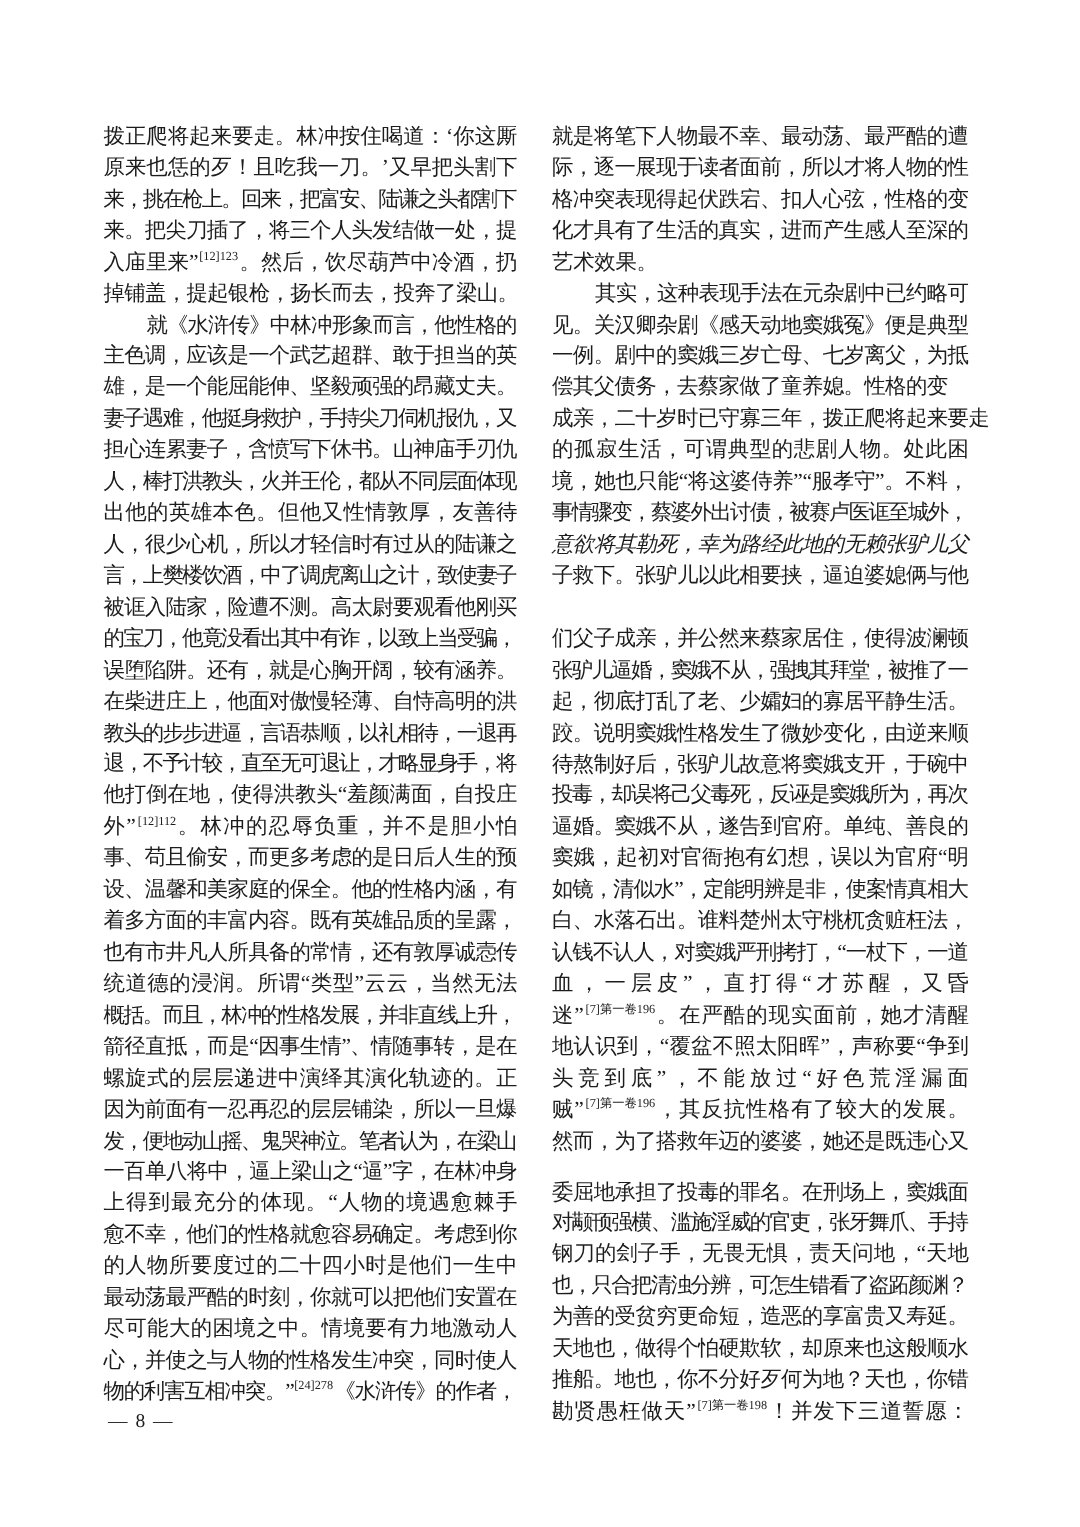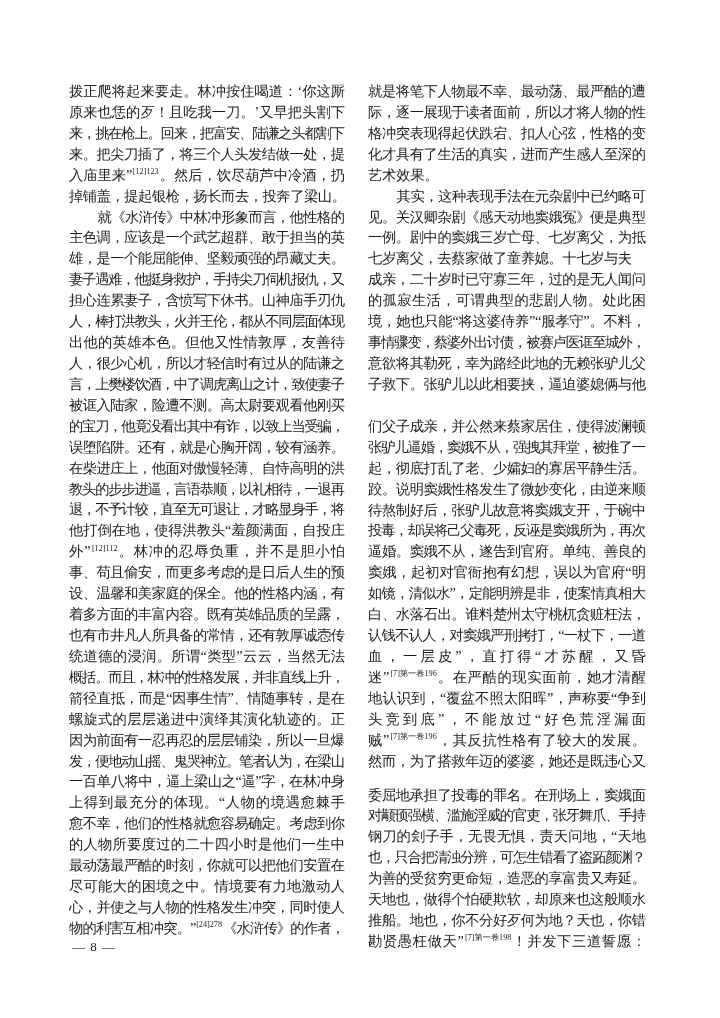--- a/index.html
+++ b/index.html
@@ -77,26 +77,26 @@
 
   <div class="col col-right">
     <div class="line j" style="letter-spacing: -0.417763px;">就是将笔下人物最不幸、最动荡、最严酷的遭</div>
     <div class="line j" style="letter-spacing: -0.417763px;">际，逐一展现于读者面前，所以才将人物的性</div>
     <div class="line j" style="letter-spacing: -0.417763px;">格冲突表现得起伏跌宕、扣人心弦，性格的变</div>
     <div class="line j" style="letter-spacing: -0.417763px;">化才具有了生活的真实，进而产生感人至深的</div>
     <div class="line" style="letter-spacing: -0.20558px;">艺术效果。</div>
     <div class="line j indent" style="letter-spacing: -0.467279px;">其实，这种表现手法在元杂剧中已约略可</div>
     <div class="line j" style="letter-spacing: -0.417763px;">见。关汉卿杂剧《感天动地窦娥冤》便是典型</div>
     <div class="line j" style="letter-spacing: -0.417763px;">一例。剧中的窦娥三岁亡母、七岁离父，为抵</div>
-    <div class="line j" style="letter-spacing: -0.417763px;">七岁离父，去蔡家做了童养媳。十七岁与夫</div>
-    <div class="line j" style="letter-spacing: -0.417763px;">成亲，二十岁时已守寡三年，过的是无人闻问</div>
+    <div class="line j" style="letter-spacing: -0.417763px;">偿其父债务，去蔡家做了童养媳。性格的变</div>
+    <div class="line j" style="letter-spacing: -0.417763px;">成亲，二十岁时已守寡三年，拨正爬将起来要走</div>
     <div class="line j" style="letter-spacing: 0.353299px;">的孤寂生活，可谓典型的悲剧人物。处此困</div>
     <div class="line j" style="letter-spacing: -0.225446px;">境，她也只能“将这婆侍养”“服孝守”。不料，</div>
     <div class="line j" style="letter-spacing: -1.11172px;">事情骤变，蔡婆外出讨债，被赛卢医诓至城外，</div>
-    <div class="line j" style="letter-spacing: -0.417763px;">意欲将其勒死，幸为路经此地的无赖张驴儿父</div>
+    <div class="line j" style="letter-spacing: -0.417763px; font-style: italic;">意欲将其勒死，幸为路经此地的无赖张驴儿父</div>
     <div class="line j" style="letter-spacing: -0.417763px;">子救下。张驴儿以此相要挟，逼迫婆媳俩与他</div>
     <div class="line j" style="letter-spacing: -0.417763px; margin-top: 21px;">们父子成亲，并公然来蔡家居住，使得波澜顿</div>
     <div class="line j" style="letter-spacing: -1.11172px;">张驴儿逼婚，窦娥不从，强拽其拜堂，被推了一</div>
     <div class="line j" style="letter-spacing: -0.417763px;">起，彻底打乱了老、少孀妇的寡居平静生活。</div>
     <div class="line j" style="letter-spacing: -0.417763px;">跤。说明窦娥性格发生了微妙变化，由逆来顺</div>
     <div class="line j" style="letter-spacing: -0.417763px;">待熬制好后，张驴儿故意将窦娥支开，于碗中</div>
     <div class="line j" style="letter-spacing: -1.11172px;">投毒，却误将己父毒死，反诬是窦娥所为，再次</div>
     <div class="line j" style="letter-spacing: -0.417763px;">逼婚。窦娥不从，遂告到官府。单纯、善良的</div>
     <div class="line j" style="letter-spacing: 0px;">窦娥，起初对官衙抱有幻想，误以为官府“明</div>
     <div class="line j" style="letter-spacing: -0.714844px;">如镜，清似水”，定能明辨是非，使案情真相大</div>

